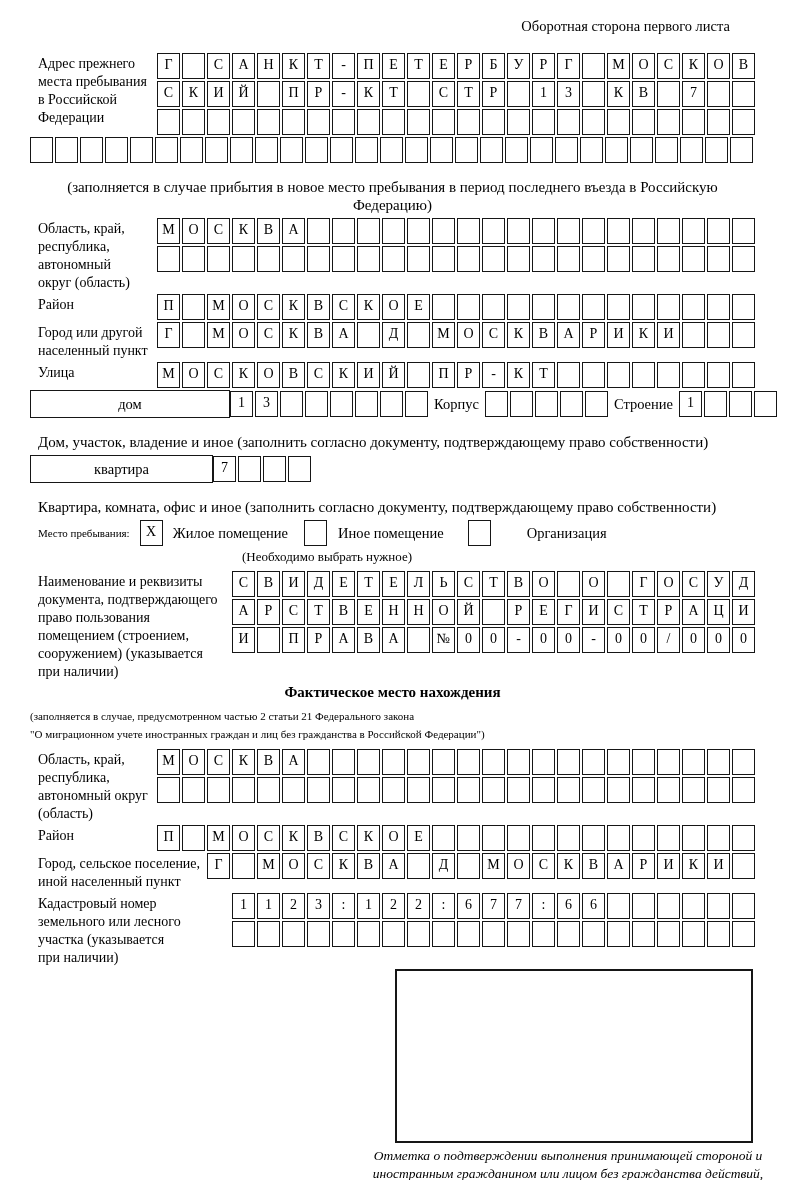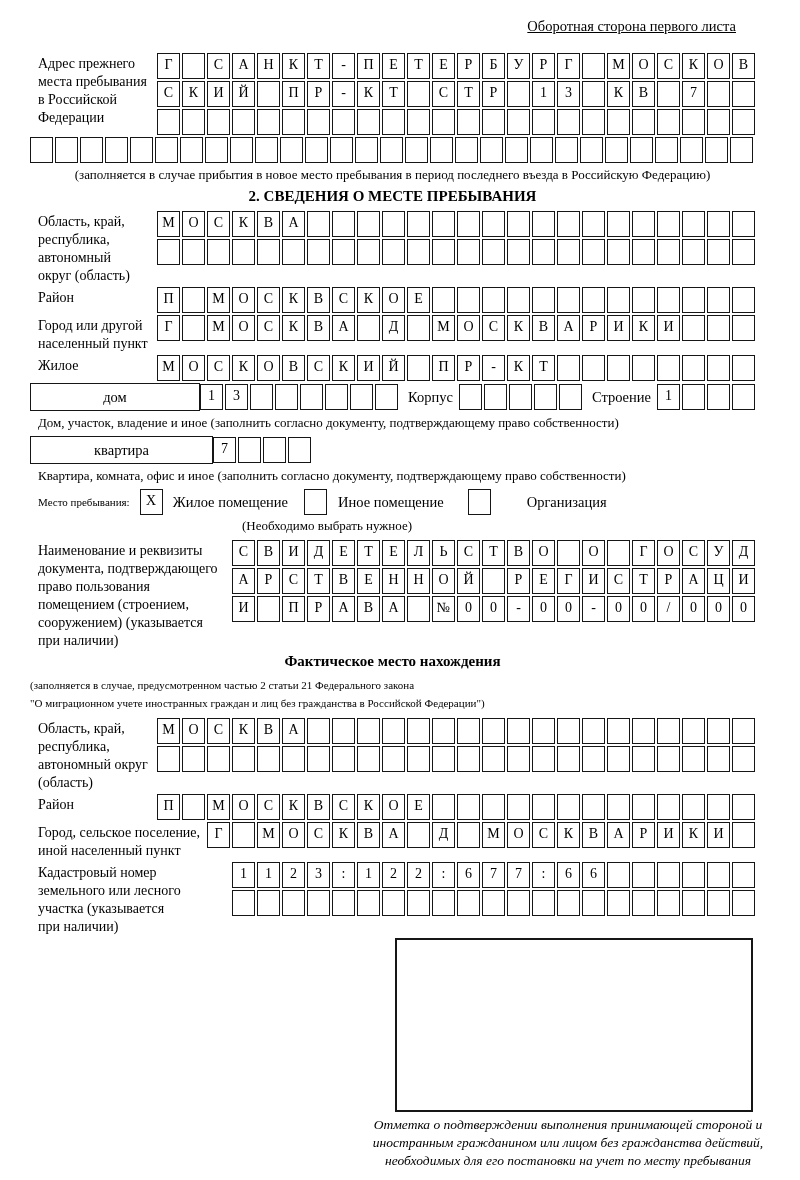--- a/index.html
+++ b/index.html
@@ -3,36 +3,36 @@
 <meta charset="utf-8">
 <style>
   html, body { margin: 0; padding: 0; }
   body {
     width: 800px; height: 1180px;
     background: #ffffff; color: #000;
     font-family: "Liberation Serif", "DejaVu Serif", serif;
     overflow: hidden;
   }
   .page { box-sizing: border-box; width: 800px; padding: 14px 45px 0 30px; }
-  .top-note { text-align: right; font-size: 14.5px; margin: 4px 19px 18px 0; text-decoration: underline; }
+  .top-note { text-align: right; font-size: 14.5px; margin: 4px 25px 18px 0; }
 
   .frow { display: flex; align-items: flex-start; margin-bottom: 2px; font-family: Liberation Serif, serif; }
   .flabel { flex: 1 1 auto; font-size: 14px; line-height: 18px; white-space: pre-line; padding: 2px 4px 0 8px; }
   .grid-col { display: flex; flex-direction: column; gap: 2px; margin-left: auto; flex: none; }
   .cells { display: flex; flex: none; margin-left: auto; }
   .cells.left { margin-left: 0; }
   .cell {
     box-sizing: border-box; flex: none;
     width: 23px; height: 26px;
     border: 1.5px solid #161616; margin-left: 2px;
     text-align: center; font-size: 14px; line-height: 22px;
   }
   .cell:first-child { margin-left: 0; }
 
-  .note { font-size: 13px; line-height: 18px; text-align: center; margin: 3px 0 4px; }
+  .note { font-size: 15px; line-height: 18px; text-align: center; margin: 15px 0 4px; }
   .note-left { text-align: left; padding-left: 8px; }
   .sec-title { text-align: center; font-weight: bold; font-size: 15px; margin: 3px 0 6px; }
 
   .named-box {
     box-sizing: border-box; border: 1.6px solid #161616; height: 28px;
     display: flex; align-items: center; justify-content: center;
     font-size: 14.5px; flex: none;
   }
   .house-row, .apt-row, .stay-row { display: flex; align-items: center; margin-bottom: 2px; }
   .inline-label { font-size: 14.5px; flex: none; padding: 0 6px; }
@@ -166,21 +166,20 @@
       <span class="cell"></span>
       <span class="cell"></span>
       <span class="cell"></span>
       <span class="cell"></span>
       <span class="cell"></span>
       <span class="cell"></span>
       <span class="cell"></span>
     </div>
   <div class="note">(заполняется в случае прибытия в новое место пребывания в период последнего въезда в Российскую Федерацию)</div>
 
-  <div class="sec-title">2. СВЕДЕНИЯ О МЕСТЕ ПРЕБЫВАНИЯ</div>
 
   <div class="frow">
     <div class="flabel">Область, край,
 республика,
 автономный
 округ (область)</div>
     <div class="grid-col">
       <div class="cells">
           <span class="cell">М</span>
           <span class="cell">О</span>
@@ -291,21 +290,21 @@
         <span class="cell">И</span>
         <span class="cell">К</span>
         <span class="cell">И</span>
         <span class="cell"></span>
         <span class="cell"></span>
         <span class="cell"></span>
       </div>
   </div>
 
   <div class="frow">
-    <div class="flabel">Жилое</div>
+    <div class="flabel">Улица</div>
     <div class="cells">
         <span class="cell">М</span>
         <span class="cell">О</span>
         <span class="cell">С</span>
         <span class="cell">К</span>
         <span class="cell">О</span>
         <span class="cell">В</span>
         <span class="cell">С</span>
         <span class="cell">К</span>
         <span class="cell">И</span>
@@ -321,21 +320,21 @@
         <span class="cell"></span>
         <span class="cell"></span>
         <span class="cell"></span>
         <span class="cell"></span>
         <span class="cell"></span>
         <span class="cell"></span>
       </div>
   </div>
 
   <div class="house-row">
-    <div class="named-box" style="width:170px">дом</div>
+    <div class="named-box" style="width:200px">дом</div>
     <div class="cells left gap12">
         <span class="cell">1</span>
         <span class="cell">3</span>
         <span class="cell"></span>
         <span class="cell"></span>
         <span class="cell"></span>
         <span class="cell"></span>
         <span class="cell"></span>
         <span class="cell"></span>
       </div>

